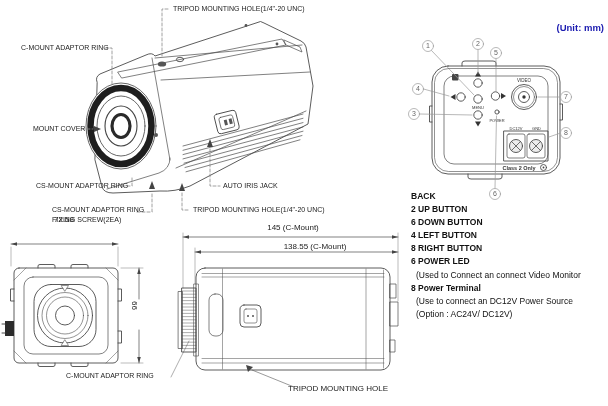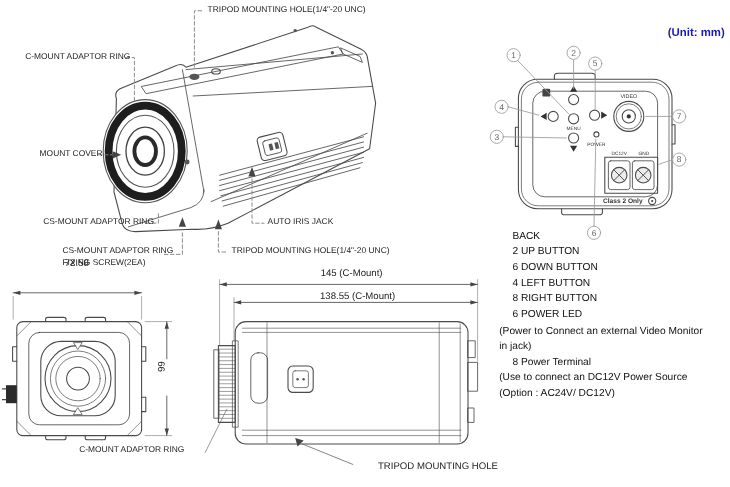--- a/index.html
+++ b/index.html
@@ -8,21 +8,21 @@
   svg.art{position:absolute;left:0;top:0;}
   .lbl{position:absolute;font-size:7px;color:#222;white-space:nowrap;letter-spacing:0;}
   .dim{position:absolute;font-size:8px;color:#222;white-space:nowrap;}
   .dim.c{text-align:center;}
   #unit-label{position:absolute;left:510px;top:2px;width:94px;text-align:right;
               font-size:9.5px;font-weight:bold;color:#1b1bb0;margin-top:20px;}
   #height-dim{position:absolute;left:130px;top:301px;font-size:8px;color:#222;
               writing-mode:vertical-rl;}
   #legend{position:absolute;left:411px;top:190px;font-size:8.5px;color:#111;}
   #legend .row{height:13.1px;line-height:13.1px;white-space:pre;}
-  #legend .b{font-weight:normal;margin-left:16px;}
+  #legend .b{font-weight:bold;}
   #legend .i{padding-left:5px;}
 </style>
 </head>
 <body>
 
 <div id="canvas">
 
 <svg class="art" width="608" height="406" viewBox="0 0 608 406" stroke-linecap="round" stroke-linejoin="round">
 
   <g stroke="#4a4a4a" fill="none" stroke-width=".9">
@@ -199,30 +199,29 @@
   <div class="lbl" style="left:52px;top:206px;">CS-MOUNT ADAPTOR RING</div>
   <div class="lbl" style="left:52px;top:215.5px;">FIXING SCREW(2EA)</div>
   <div class="lbl" style="left:223px;top:182px;">AUTO IRIS JACK</div>
   <div class="lbl" style="left:193px;top:206px;">TRIPOD MOUNTING HOLE(1/4"-20 UNC)</div>
 
   <div class="dim c" style="left:38px;top:215px;width:52px;">72.58</div>
   <div id="height-dim">66</div>
   <div class="lbl" style="left:66px;top:372px;">C-MOUNT ADAPTOR RING</div>
 
   <div class="dim c" style="left:228px;top:223px;width:130px;">145 (C-Mount)</div>
-  <div class="dim c" style="left:233px;top:241.5px;width:130px;">138.55 (C-Mount)</div>
-  <div class="lbl" style="left:315px;top:384px;font-size:8px;">TRIPOD MOUNTING HOLE</div>
+  <div class="dim c" style="left:250px;top:241.5px;width:130px;">138.55 (C-Mount)</div>
+  <div class="lbl" style="left:288px;top:384px;font-size:8px;">TRIPOD MOUNTING HOLE</div>
 
   <div id="legend">
     <div class="row b">BACK</div>
     <div class="row b">2 UP BUTTON</div>
     <div class="row b">6 DOWN BUTTON</div>
     <div class="row b">4 LEFT BUTTON</div>
     <div class="row b">8 RIGHT BUTTON</div>
     <div class="row b">6 POWER LED</div>
-    <div class="row i">(Power to Connect an external Video Monitor</div>
-    <div class="row i">in jack)</div>
+    <div class="row i">(Used to Connect an connect Video Monitor</div>
     <div class="row b">8 Power Terminal</div>
     <div class="row i">(Use to connect an DC12V Power Source</div>
     <div class="row i">(Option : AC24V/ DC12V)</div>
   </div>
 
 </div>
 
 </body></html>

